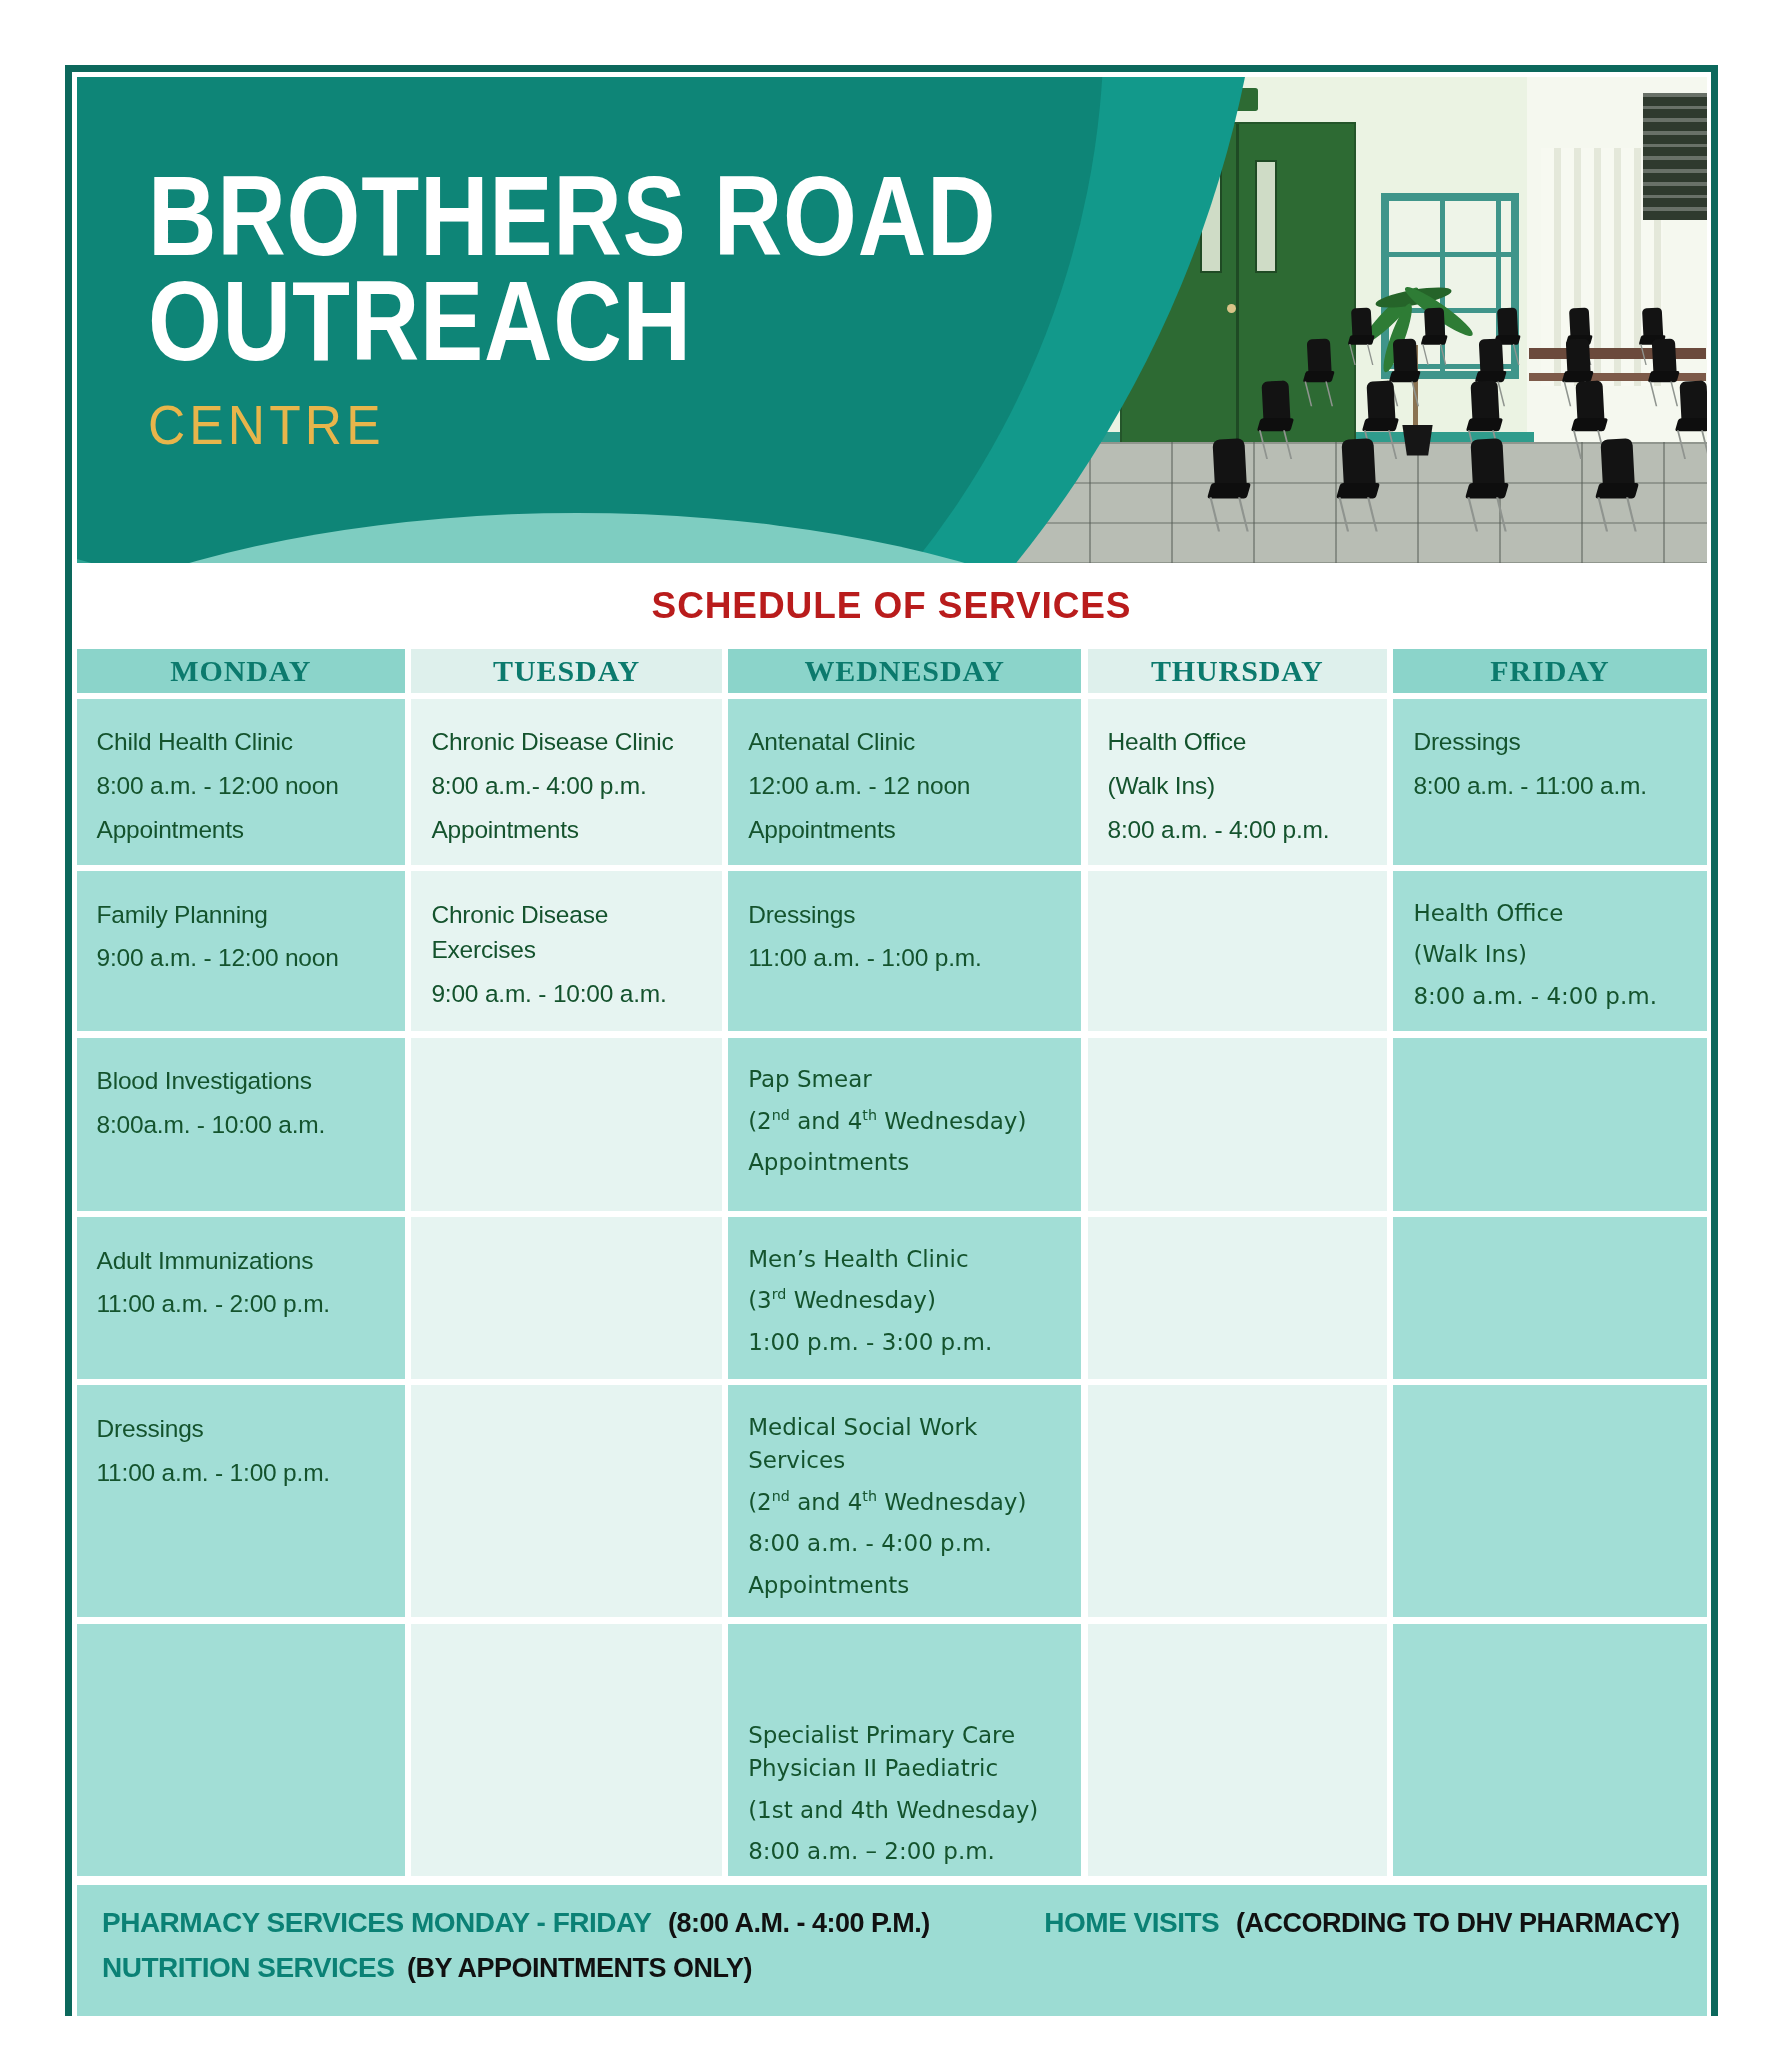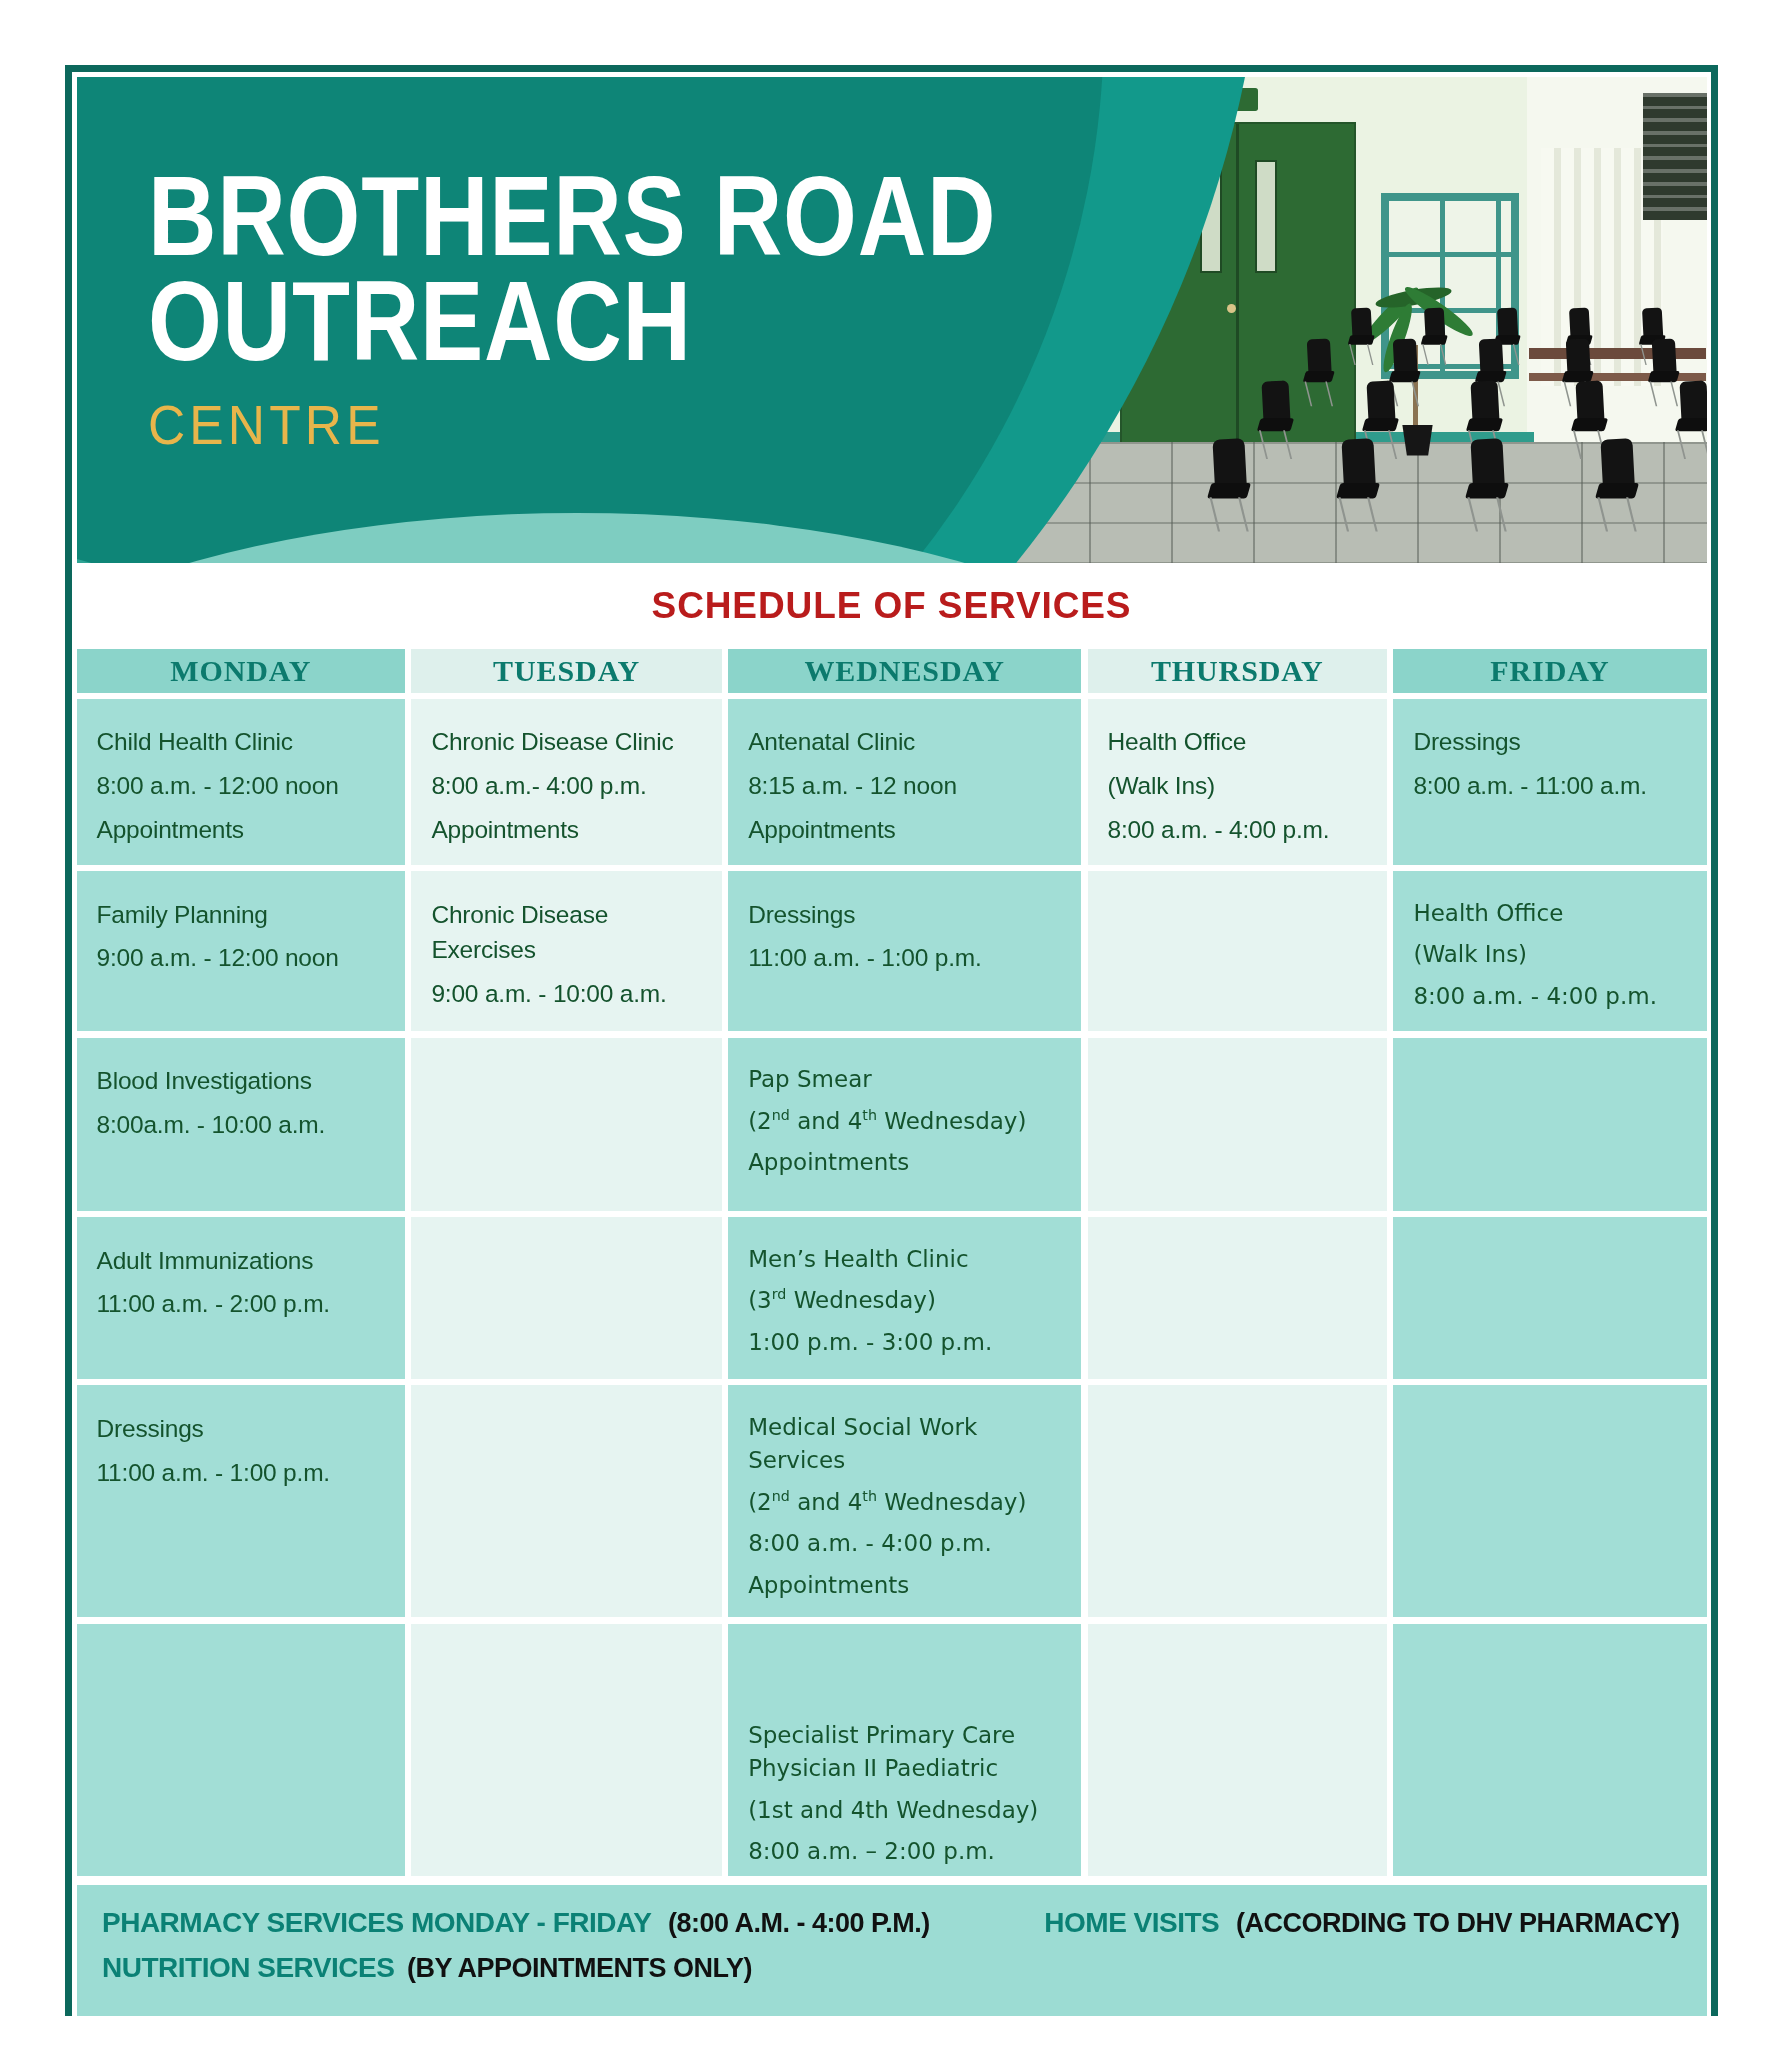--- a/index.html
+++ b/index.html
@@ -258,21 +258,21 @@
           <div class="line b">8:00 a.m. - 12:00 noon</div>
           <div class="line">Appointments</div>
         </div>
         <div class="cell lt">
           <div class="line">Chronic Disease Clinic</div>
           <div class="line b">8:00 a.m.- 4:00 p.m.</div>
           <div class="line">Appointments</div>
         </div>
         <div class="cell med">
           <div class="line">Antenatal Clinic</div>
-          <div class="line b">8:15 a.m. - 12 noon</div>
+          <div class="line b">12:00 a.m. - 12 noon</div>
           <div class="line">Appointments</div>
         </div>
         <div class="cell lt">
           <div class="line">Health Office</div>
           <div class="line b">(Walk Ins)</div>
           <div class="line b">8:00 a.m. - 4:00 p.m.</div>
         </div>
         <div class="cell med">
           <div class="line">Dressings</div>
           <div class="line b">8:00 a.m. - 11:00 a.m.</div>

